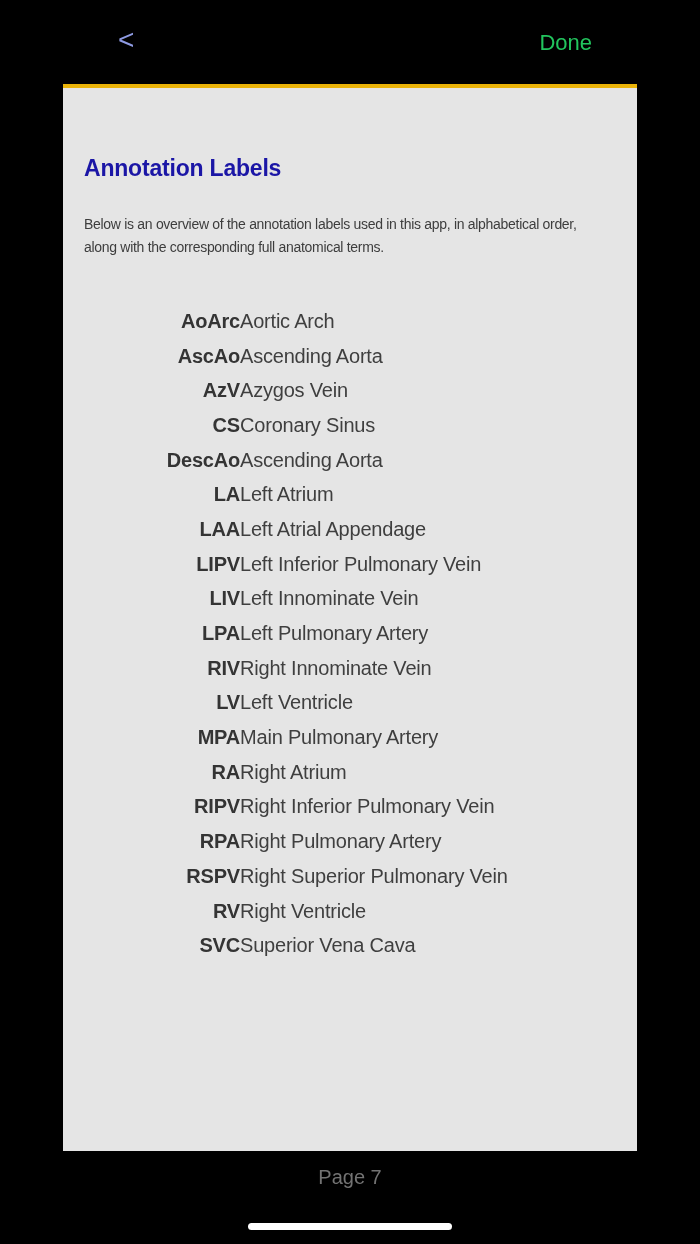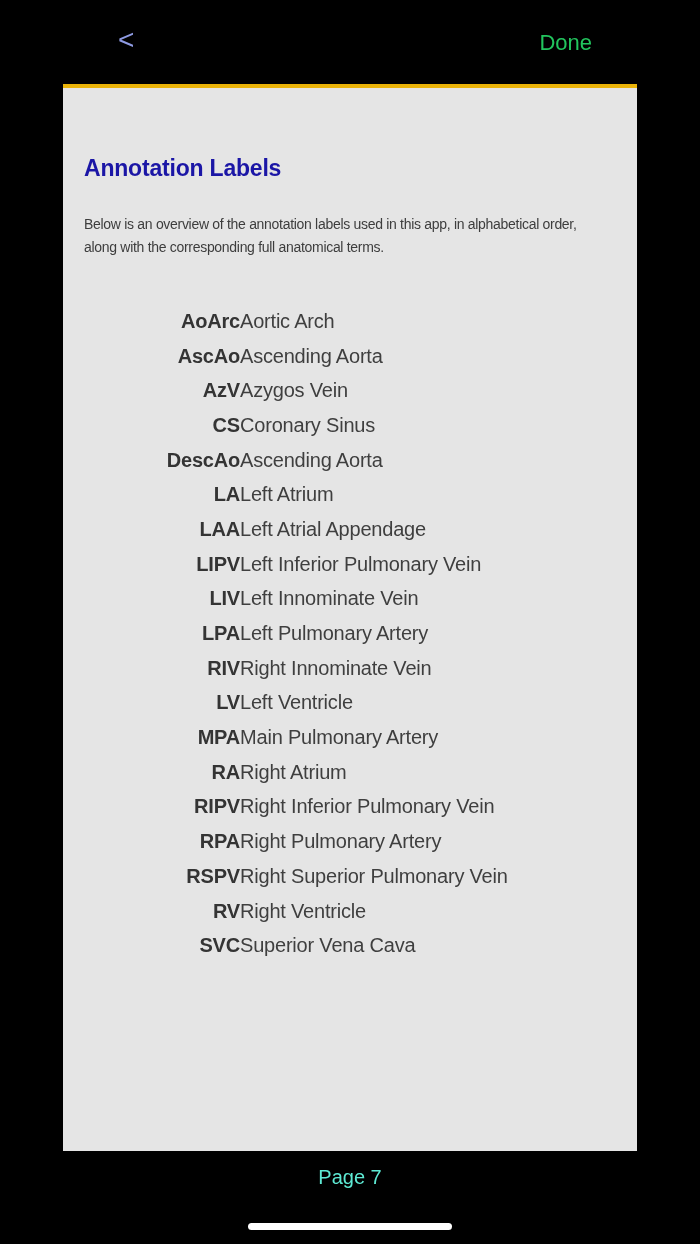--- a/index.html
+++ b/index.html
@@ -82,21 +82,21 @@
   }
   .label-row .term {
     color: #3f3f3f;
   }
   
   .page-indicator {
     position: absolute; top: 1166px; left: 0;
     width: 700px;
     text-align: center;
     font-size: 20px;
-    color: #5eead4;
+    color: #737373;
   }
   .home-indicator {
     position: absolute; top: 1223px; left: 248px;
     width: 204px; height: 7px;
     background: #ffffff;
     border-radius: 4px;
     cursor: grab;
   }
 </style>
 </head>

